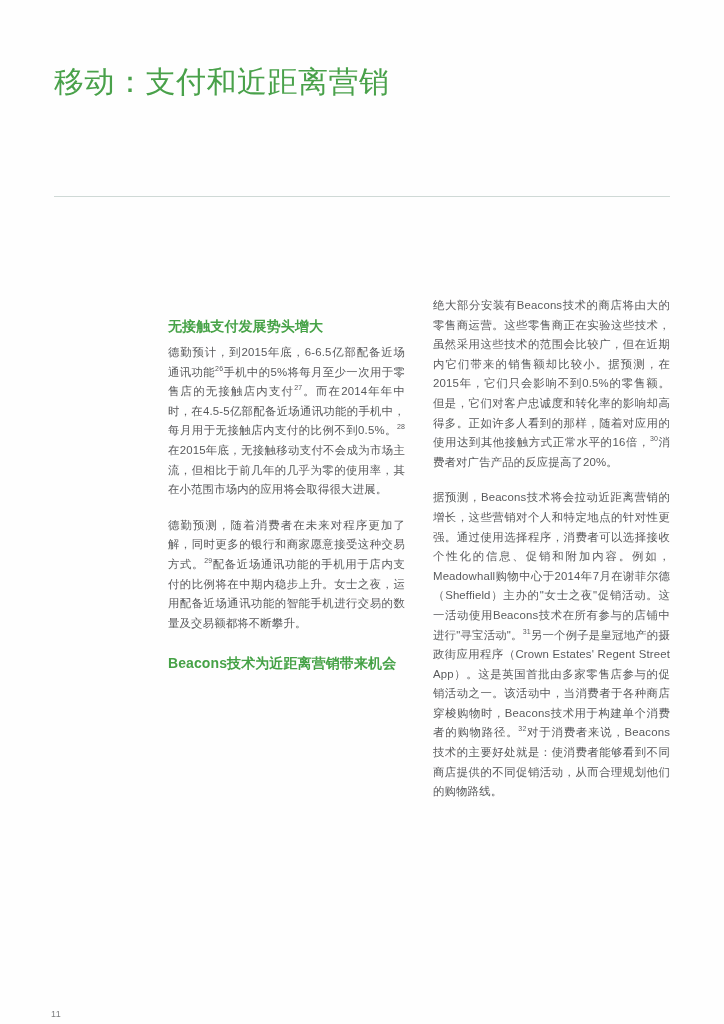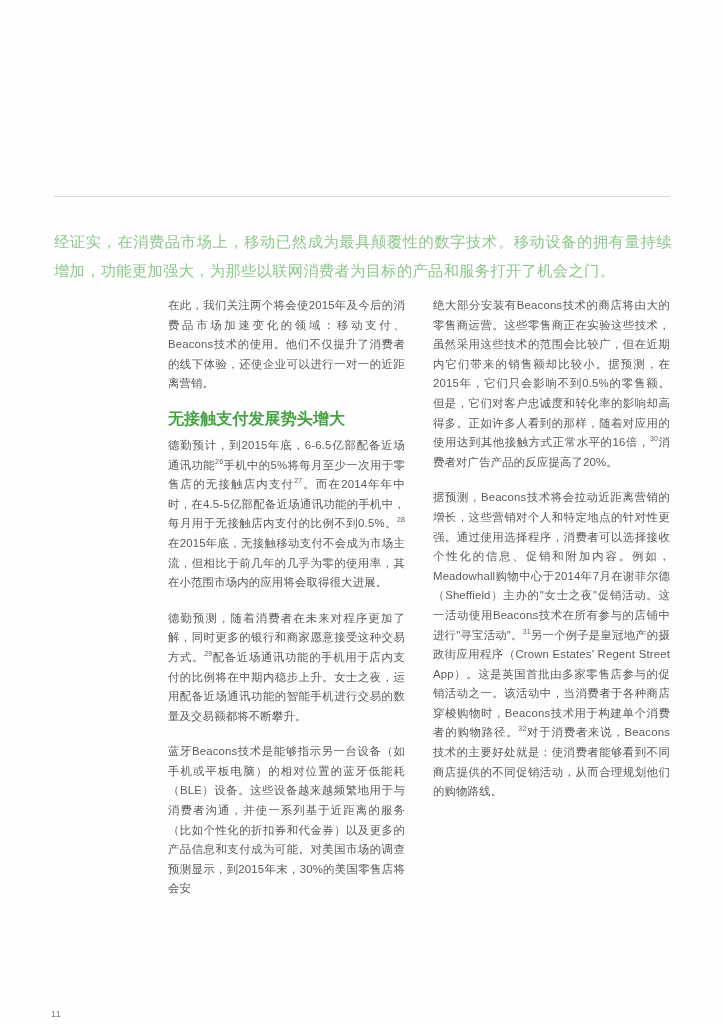--- a/index.html
+++ b/index.html
@@ -78,25 +78,25 @@
     line-height: 19.6px;
     color: #58595b;
     margin: 0 0 16px 0;
     letter-spacing: 0.15px;
     text-align: justify;
     text-justify: inter-character;
   }
   .body-p:last-child { margin-bottom: 0; }
 
   .sub-head {
-    font-size: 16px;
+    font-size: 14px;
     line-height: 18px;
     font-weight: bold;
     color: #46a247;
-    margin: 0 0 8px 0;
+    margin: 21px 0 8px 0;
     letter-spacing: 0.1px;
   }
 
   sup.fn {
     font-size: 7px;
     line-height: 0;
     vertical-align: super;
     color: #58595b;
   }
 
@@ -109,43 +109,42 @@
     line-height: 12px;
     color: #7c7d7f;
     letter-spacing: 0.3px;
   }
 </style>
 </head>
 <body>
 
 <div class="page">
 
+  <h1 class="page-title">移动：支付和近距离营销</h1>
 
   <div class="divider"></div>
 
-  <p class="intro">经证实，在消费品市场上，移动已然成为最具颠覆性的数字技术。移动设备的拥有量持续增加，功能更加强大，为那些以联网消费者为目标的产品和服务打开了机会之门。</p>
 
   <div class="columns">
 
     <div class="col">
 
-      <p class="body-p">在此，我们关注两个将会使2015年及今后的消费品市场加速变化的领域：移动支付、Beacons技术的使用。他们不仅提升了消费者的线下体验，还使企业可以进行一对一的近距离营销。</p>
 
       <h2 class="sub-head">无接触支付发展势头增大</h2>
 
       <p class="body-p">
         <span>德勤预计，到2015年底，6-6.5亿部配备近场通讯功能</span><sup class="fn">26</sup><span>手机中的5%将每月至少一次用于零售店的无接触店内支付</span><sup class="fn">27</sup><span>。而在2014年年中时，在4.5-5亿部配备近场通讯功能的手机中，每月用于无接触店内支付的比例不到0.5%。</span><sup class="fn">28</sup><span>在2015年底，无接触移动支付不会成为市场主流，但相比于前几年的几乎为零的使用率，其在小范围市场内的应用将会取得很大进展。</span>
       </p>
 
       <p class="body-p">
         <span>德勤预测，随着消费者在未来对程序更加了解，同时更多的银行和商家愿意接受这种交易方式。</span><sup class="fn">29</sup><span>配备近场通讯功能的手机用于店内支付的比例将在中期内稳步上升。女士之夜，运用配备近场通讯功能的智能手机进行交易的数量及交易额都将不断攀升。</span>
       </p>
 
+      <h2 class="sub-head">Beacons技术为近距离营销带来机会</h2>
 
-      <p class="body-p">蓝牙Beacons技术是能够指示另一台设备（如手机或平板电脑）的相对位置的蓝牙低能耗（BLE）设备。这些设备越来越频繁地用于与消费者沟通，并使一系列基于近距离的服务（比如个性化的折扣券和代金券）以及更多的产品信息和支付成为可能。对美国市场的调查预测显示，到2015年末，30%的美国零售店将会安</p>
     </div>
 
     <div class="col">
 
 
       <p class="body-p">
         <span>绝大部分安装有Beacons技术的商店将由大的零售商运营。这些零售商正在实验这些技术，虽然采用这些技术的范围会比较广，但在近期内它们带来的销售额却比较小。据预测，在2015年，它们只会影响不到0.5%的零售额。但是，它们对客户忠诚度和转化率的影响却高得多。正如许多人看到的那样，随着对应用的使用达到其他接触方式正常水平的16倍，</span><sup class="fn">30</sup><span>消费者对广告产品的反应提高了20%。</span>
       </p>
 
       <p class="body-p">

